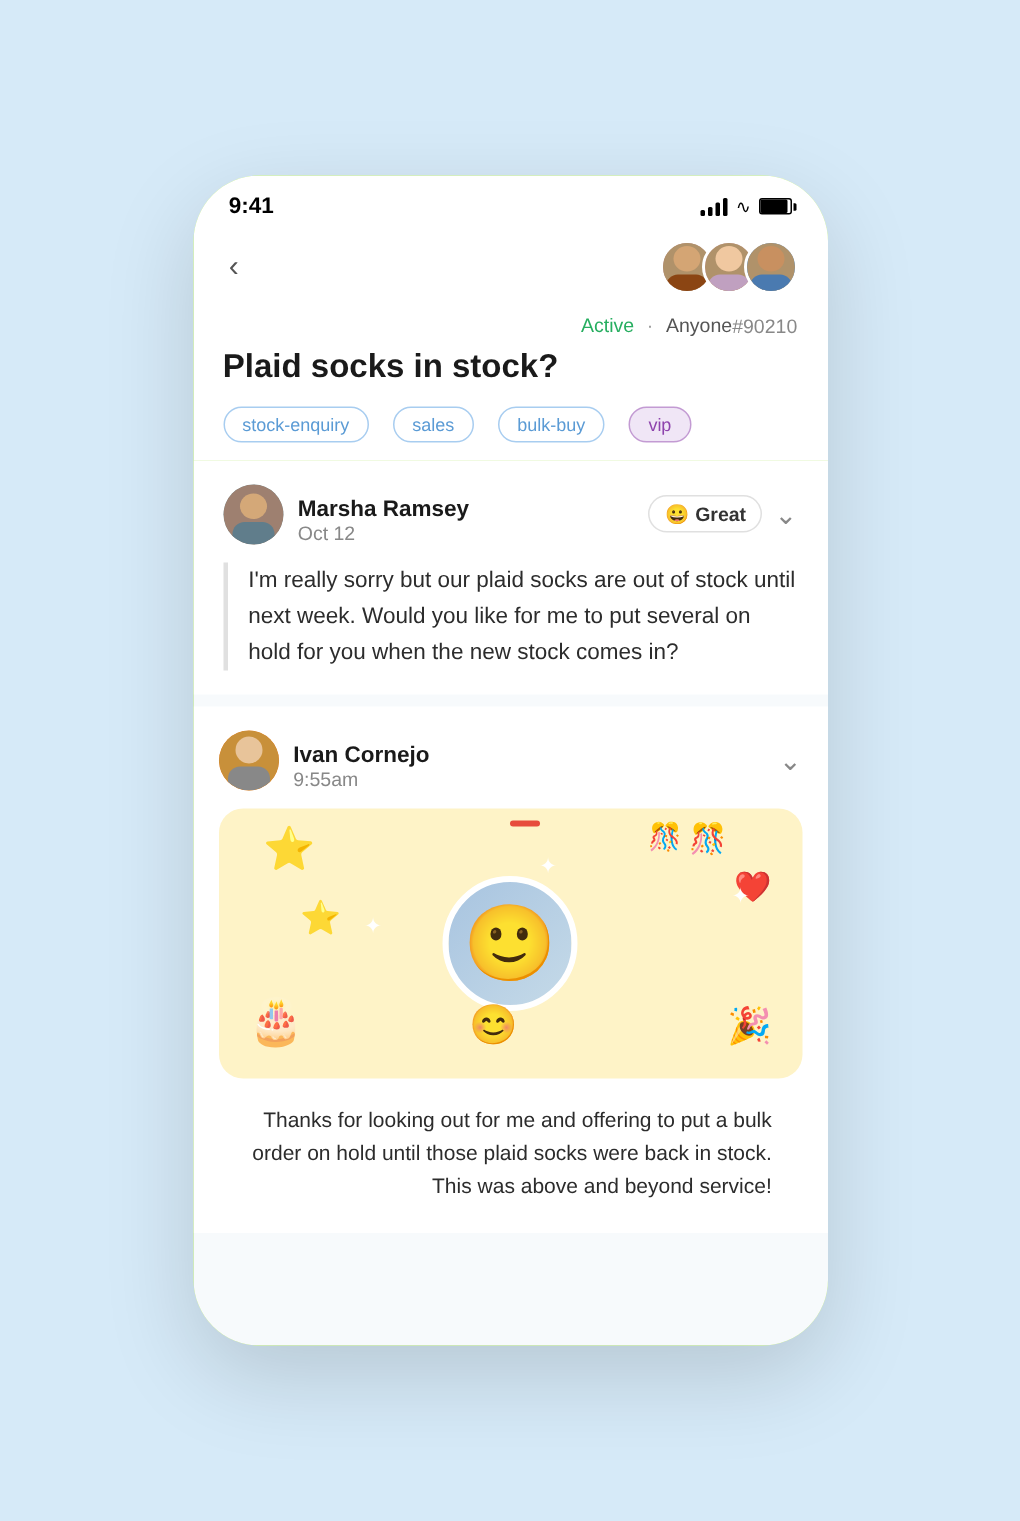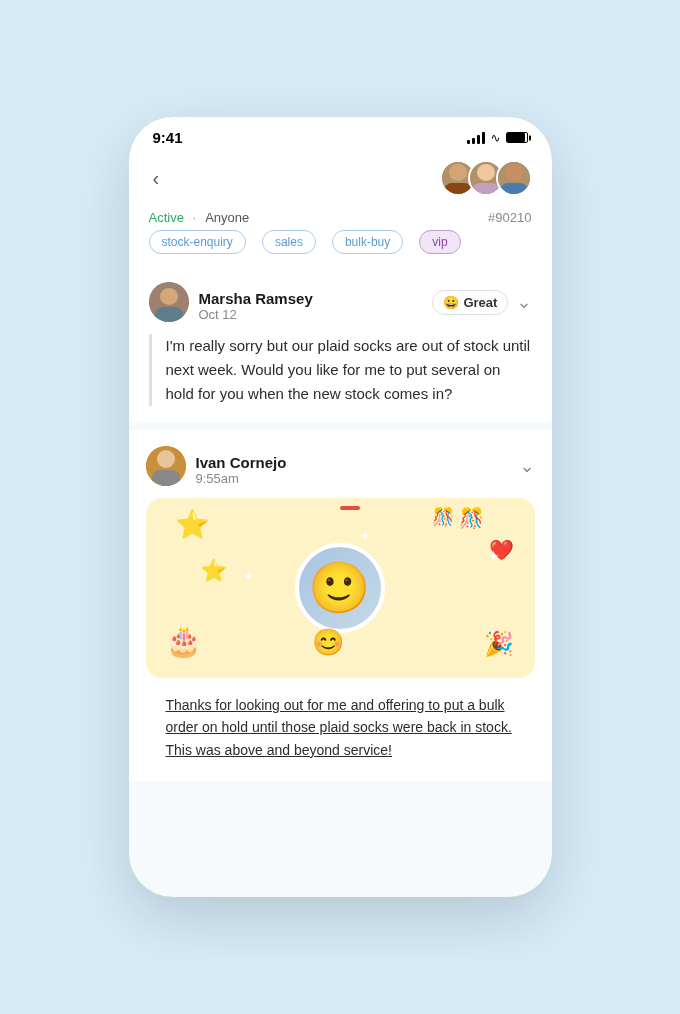--- a/index.html
+++ b/index.html
@@ -110,21 +110,21 @@
       font-weight: 600;
       color: #fff;
     }
     .avatar:first-child { margin-left: 0; }
     .conversation-header {
       padding: 0 20px 12px;
       background: #fff;
     }
     .status-line {
       display: flex;
-      justify-content: space-between;
+      justify-content: flex-end;
       align-items: center;
       margin-bottom: 4px;
     }
     .active-badge {
       color: #27ae60;
       font-size: 13px;
       font-weight: 500;
     }
     .dot-separator {
       color: #999;
@@ -266,23 +266,22 @@
     .e4 { bottom: 20px; right: 20px; font-size: 26px; }
     .e5 { top: 40px; right: 20px; font-size: 20px; color: #e74c3c; }
     .e6 { top: 60px; left: 55px; font-size: 22px; }
     .sparkle { position: absolute; color: #fff; font-size: 14px; }
     .s1 { top: 30px; left: 55%; }
     .s2 { top: 50px; right: 35px; }
     .thank-you-text {
       font-size: 14px;
       line-height: 1.6;
       color: #2c2c2c;
-      text-align: left;
+      text-align: right;
       padding: 16px 20px 20px;
-      text-decoration: underline;
     }
     .red-confetti { position: absolute; top: 8px; left: 50%; width: 20px; height: 4px; background: #e74c3c; border-radius: 2px; }
     .face-avatar {
       width: 90px;
       height: 90px;
       border-radius: 50%;
       background: linear-gradient(135deg, #a8c4e0, #c5dae8);
       display: flex;
       align-items: center;
       justify-content: center;
@@ -375,20 +374,21 @@
 
   <div class="conversation-header">
     <div class="status-line">
       <div>
         <span class="active-badge">Active</span>
         <span class="dot-separator">·</span>
         <span class="anyone-text">Anyone</span>
       </div>
       <span class="ticket-number">#90210</span>
     </div>
+    <div class="conversation-title">Plaid socks in stock?</div>
     <div class="tags-row">
       <span class="tag tag-stock">stock-enquiry</span>
       <span class="tag tag-sales">sales</span>
       <span class="tag tag-bulk">bulk-buy</span>
       <span class="tag tag-vip">vip</span>
     </div>
   </div>
 
   <div class="messages-container">
 

